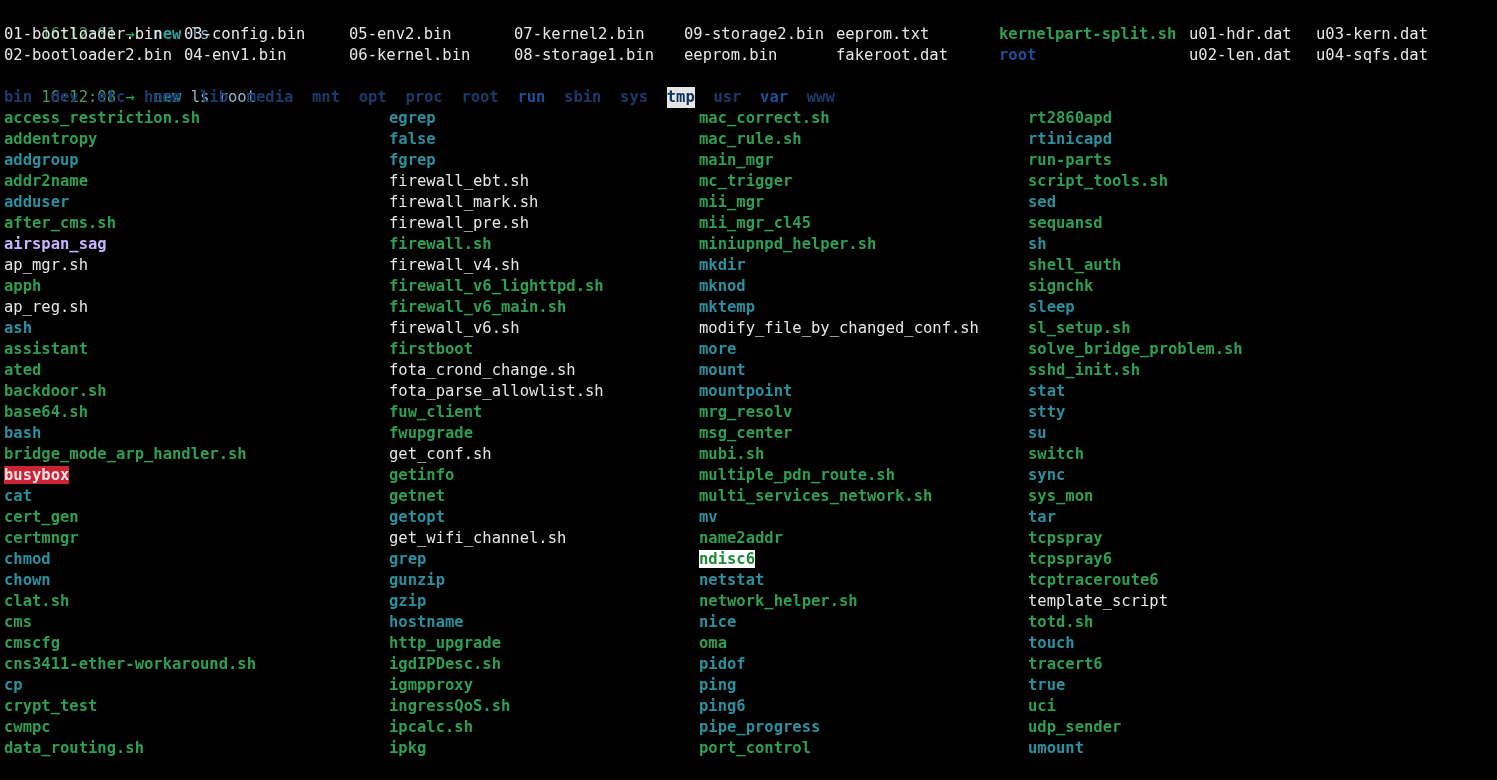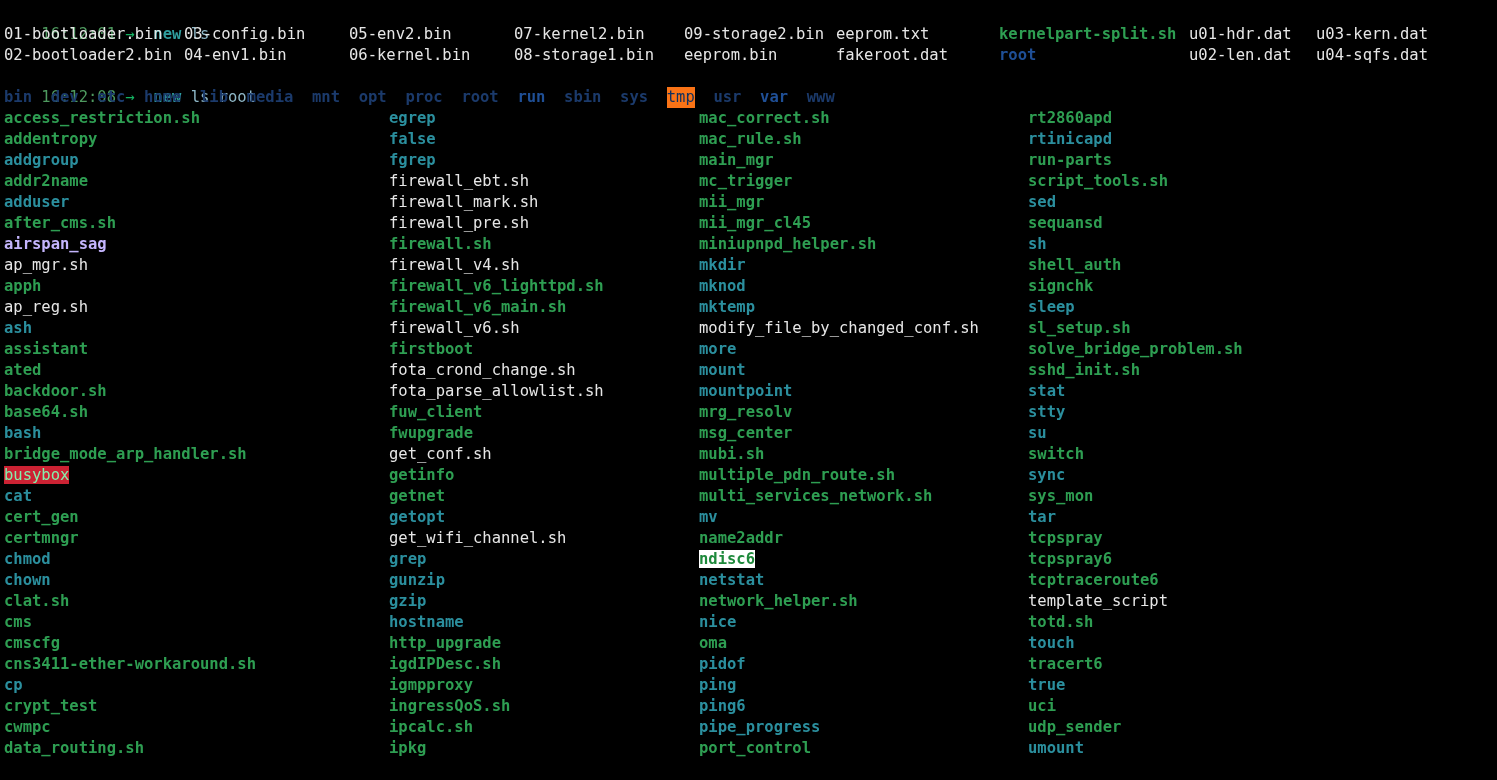--- a/index.html
+++ b/index.html
@@ -31,23 +31,23 @@
   .c-cmd    { color: #2f9e9e; font-weight: bold; }
   .c-arg    { color: #8fb8c8; font-weight: normal; }
 
   .c-file   { color: #e6e6e6; }               
   .c-exe    { color: #2e9e52; font-weight: bold; }
   .c-link   { color: #2b8f9e; font-weight: bold; }  
   .c-dir    { color: #1b3a6b; font-weight: bold; }  
   .c-dirb   { color: #1f4f96; font-weight: bold; }  
   .c-dim    { color: #c4b5fd; font-weight: bold; }
 
-  .hl-red        { background: #cc2233; color: #86efac; font-weight: normal; }
+  .hl-red        { background: #cc2233; color: #e5e5e5; font-weight: bold; }
   .hl-red-green  { background: #ffffff; color: #1f8a3c; font-weight: bold; }
-  .hl-green-dir  { background: #f97316; color: #10305e; font-weight: normal; }
+  .hl-green-dir  { background: #e5e5e5; color: #10305e; font-weight: bold; }
   .dirs { white-space: pre; }
   .dirs span { display: inline-block; }
 
   
   .cols {
     display: grid;
     grid-template-columns: 385px 310px 329px auto;
     white-space: pre;
   }
   .col div { height: 21px; white-space: pre; }

